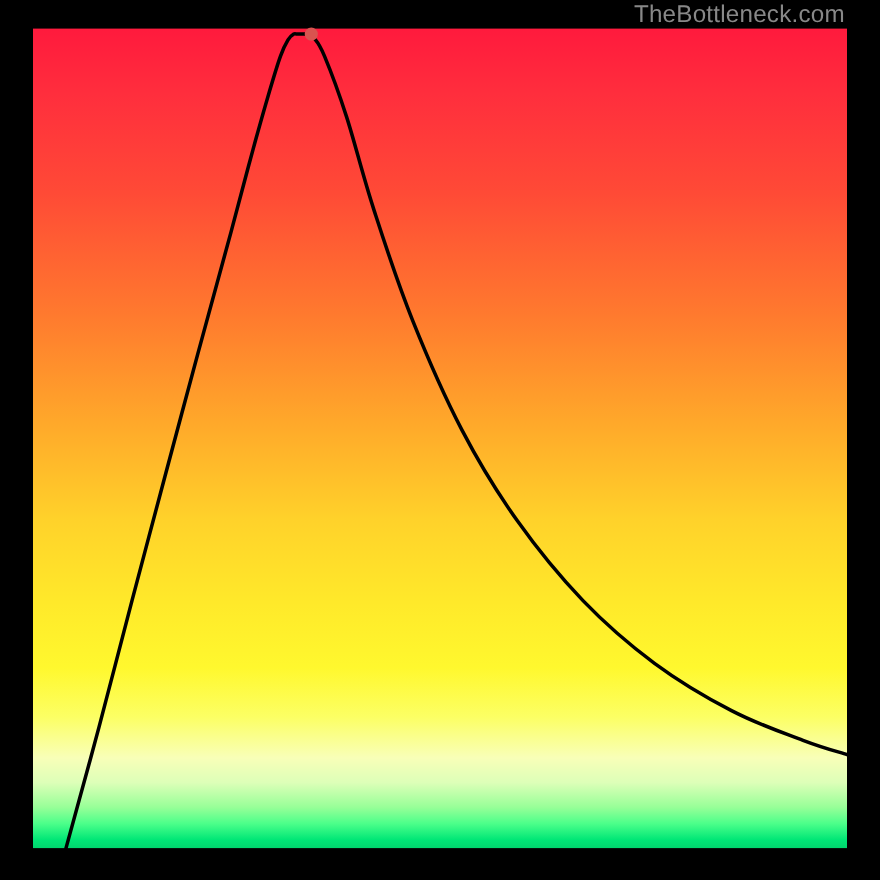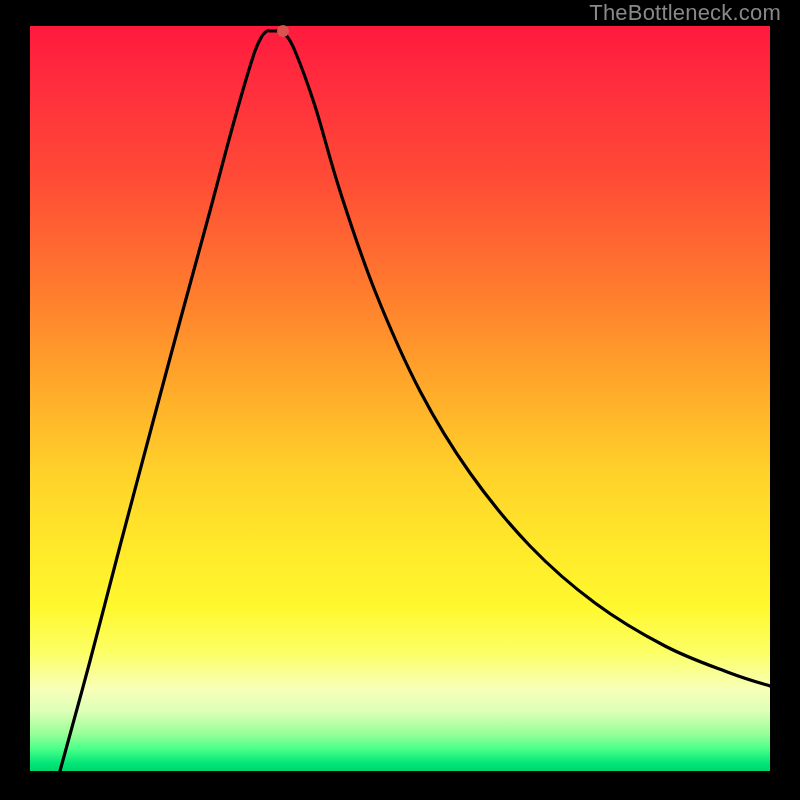--- a/index.html
+++ b/index.html
@@ -41,21 +41,21 @@
       #ddffb8 92%,
       #98ff98 95%,
       #4cff8a 97%,
       #00e676 99%,
       #00d66e 100%
     );
   }
   .watermark {
     position: absolute;
     top: 0px;
-    right: 19px;
+    right: 32px;
     color: #888888;
     font-size: 22px;
     font-weight: 500;
     letter-spacing: 0.2px;
     z-index: 5;
   }
   svg.curve {
     position: absolute;
     left: 0;
     top: 0;

